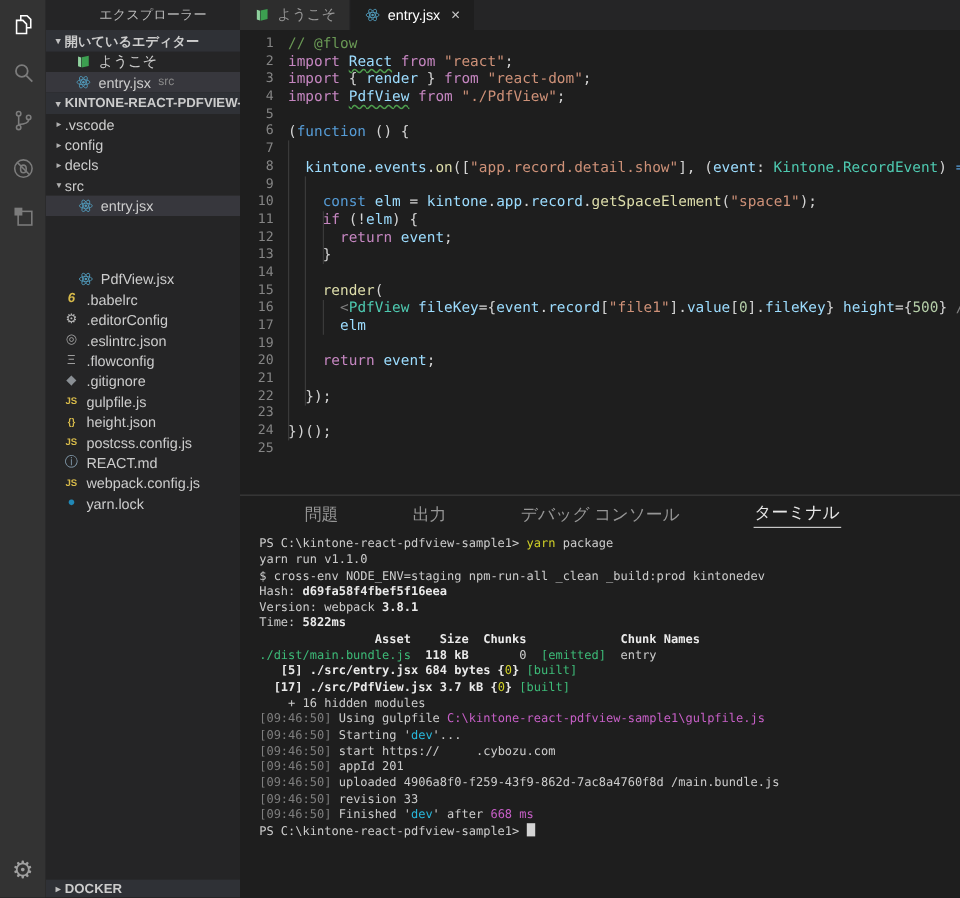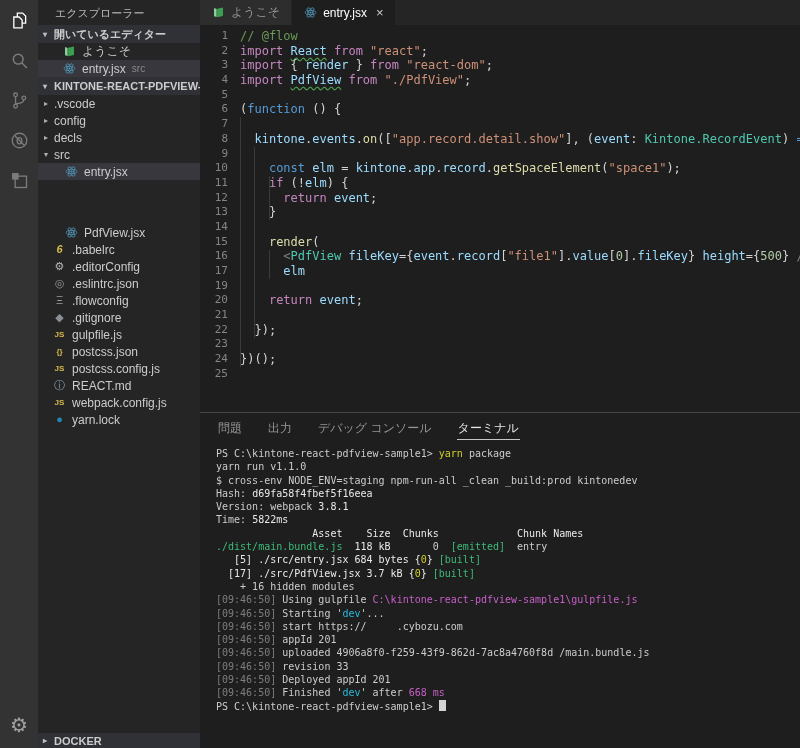--- a/index.html
+++ b/index.html
@@ -7,21 +7,21 @@
   .app{position:relative;width:800px;height:748px;background:#1e1e1e;}
 
   
   .actbar{position:absolute;left:0;top:0;width:38px;height:748px;background:#333333;z-index:5;}
   .act-ic{width:38px;height:40px;display:flex;align-items:center;justify-content:center;color:#7c7c7c;cursor:pointer;}
   .act-ic.active{color:#ffffff;}
   .act-ic svg{width:21px;height:21px;}
   .act-gear{position:absolute;left:0;bottom:6px;width:38px;height:34px;display:flex;align-items:center;justify-content:center;color:#a0a0a0;font-size:20px;cursor:pointer;}
 
   
-  .sidebar{position:absolute;left:38px;top:0;width:162px;height:748px;background:#252526;color:#cccccc;font-size:12px;overflow:hidden;}
+  .sidebar{position:absolute;left:38px;top:0;width:162px;height:748px;background:#252526;color:#cccccc;font-size:12px;overflow:hidden;text-align:center;}
   .sb-title{height:25px;line-height:27px;padding-left:17px;font-size:11px;color:#bbbbbb;white-space:nowrap;}
   .sec-hdr{height:18px;background:#2f3136;font-size:11px;font-weight:bold;color:#cccccc;display:flex;align-items:center;padding-left:5px;white-space:nowrap;cursor:pointer;overflow:hidden;}
   .sec-hdr .arr{width:11px;font-size:8px;color:#c0c0c0;flex:none;}
   .docker-hdr{position:absolute;bottom:0;left:0;right:0;height:15px;}
   .ex-row{height:17px;display:flex;align-items:center;white-space:nowrap;cursor:pointer;overflow:hidden;}
   .ex-row.sel{background:#37373d;}
   .ex-row .arr{width:10px;font-size:8px;color:#b0b0b0;flex:none;}
   .fico{width:15px;flex:none;display:inline-flex;align-items:center;justify-content:center;margin-right:5px;font-size:11px;line-height:1;}
   .fico svg{width:13px;height:13px;}
   .fico.bd{font-size:8px;font-weight:bold;letter-spacing:0;}
@@ -42,26 +42,26 @@
   .lc{padding-left:12px;white-space:pre;}
   .t-c{color:#6a9955}.t-kp{color:#c586c0}.t-kb{color:#569cd6}.t-s{color:#ce9178}
   .t-id{color:#9cdcfe}.t-fn{color:#dcdcaa}.t-ty{color:#4ec9b0}.t-num{color:#b5cea8}
   .t-pl{color:#d4d4d4}.t-jx{color:#808080}
   .t-idq{color:#9cdcfe;text-decoration-line:underline;text-decoration-style:wavy;text-decoration-color:#4d9e4d;text-underline-offset:2px;}
   .guide{position:absolute;width:1px;background:#3a3a3a;}
 
   
   .panel{flex:1;border-top:1px solid #474747;background:#1e1e1e;display:flex;flex-direction:column;overflow:hidden;}
   .panel-tabs{height:31px;flex:none;display:flex;align-items:center;padding-left:17px;gap:24px;}
-  .ptab{font-size:12px;color:#969696;padding:2px 1px;cursor:pointer;}
+  .ptab{font-size:14px;color:#969696;padding:2px 1px;cursor:pointer;margin-left:36px;}
   .ptab.active{color:#e7e7e7;border-bottom:1px solid #c6c6c6;}
   .term{flex:1;padding:3px 0 0 16px;font-family:"DejaVu Sans Mono",monospace;font-size:10px;line-height:13.3px;color:#cccccc;overflow:hidden;cursor:text;}
   .tl{white-space:pre;height:13.3px;}
   .t-fg{color:#cccccc}.t-dim{color:#7e7e7e}.t-yel{color:#cfcf28}.t-grn{color:#3dbb78}
-  .t-mag{color:#c75fc7}.t-cyn{color:#29b8db}.t-b{color:#eaeaea;font-weight:normal}
+  .t-mag{color:#c75fc7}.t-cyn{color:#29b8db}.t-b{color:#eaeaea;font-weight:bold}
   .cursor{display:inline-block;width:7px;height:11px;background:#d4d4d4;vertical-align:-1px;}
 </style>
 </head>
 <body>
 
 <div class="app">
 
   <nav class="actbar">
     <div class="act-ic active">
       <svg viewBox="0 0 24 24" fill="none" stroke="currentColor" stroke-width="1.5">
@@ -197,21 +197,21 @@
         <div class="ex-row" style="padding-left: 14px;">
           <span class="fico" style="color: rgb(138, 143, 148);">◆</span>
           <span>.gitignore</span>
         </div>
         <div class="ex-row" style="padding-left: 14px;">
           <span class="fico bd" style="color: rgb(215, 186, 74);">JS</span>
           <span>gulpfile.js</span>
         </div>
         <div class="ex-row" style="padding-left: 14px;">
           <span class="fico bd" style="color: rgb(215, 186, 74);">{}</span>
-          <span>postcss.json</span>
+          <span>height.json</span>
         </div>
         <div class="ex-row" style="padding-left: 14px;">
           <span class="fico bd" style="color: rgb(215, 186, 74);">JS</span>
           <span>postcss.config.js</span>
         </div>
         <div class="ex-row" style="padding-left: 14px;">
           <span class="fico" style="color: rgb(135, 160, 178);">ⓘ</span>
           <span>REACT.md</span>
         </div>
         <div class="ex-row" style="padding-left: 14px;">
@@ -377,19 +377,18 @@
           <div class="tl"><span class="t-grn">./dist/main.bundle.js</span><span class="t-b">  118 kB</span><span class="t-fg">       0  </span><span class="t-grn">[emitted]</span><span class="t-fg">  entry</span></div>
           <div class="tl"><span class="t-b">   [5] ./src/entry.jsx 684 bytes {</span><span class="t-yel">0</span><span class="t-b">} </span><span class="t-grn">[built]</span></div>
           <div class="tl"><span class="t-b">  [17] ./src/PdfView.jsx 3.7 kB {</span><span class="t-yel">0</span><span class="t-b">} </span><span class="t-grn">[built]</span></div>
           <div class="tl"><span class="t-fg">    + 16 hidden modules</span></div>
           <div class="tl"><span class="t-dim">[09:46:50]</span><span class="t-fg"> Using gulpfile </span><span class="t-mag">C:\kintone-react-pdfview-sample1\gulpfile.js</span></div>
           <div class="tl"><span class="t-dim">[09:46:50]</span><span class="t-fg"> Starting '</span><span class="t-cyn">dev</span><span class="t-fg">'...</span></div>
           <div class="tl"><span class="t-dim">[09:46:50]</span><span class="t-fg"> start https://     .cybozu.com</span></div>
           <div class="tl"><span class="t-dim">[09:46:50]</span><span class="t-fg"> appId 201</span></div>
           <div class="tl"><span class="t-dim">[09:46:50]</span><span class="t-fg"> uploaded 4906a8f0-f259-43f9-862d-7ac8a4760f8d /main.bundle.js</span></div>
           <div class="tl"><span class="t-dim">[09:46:50]</span><span class="t-fg"> revision 33</span></div>
-          <div class="tl"><span class="t-dim">[09:46:50]</span><span class="t-fg"> Deployed appId 201</span></div>
           <div class="tl"><span class="t-dim">[09:46:50]</span><span class="t-fg"> Finished '</span><span class="t-cyn">dev</span><span class="t-fg">' after </span><span class="t-mag">668 ms</span></div>
           <div class="tl"><span class="t-fg">PS C:\kintone-react-pdfview-sample1&gt; </span><span class="cursor"></span></div>
         </div>
     </div>
   </main>
 </div>
 
 </body></html>

